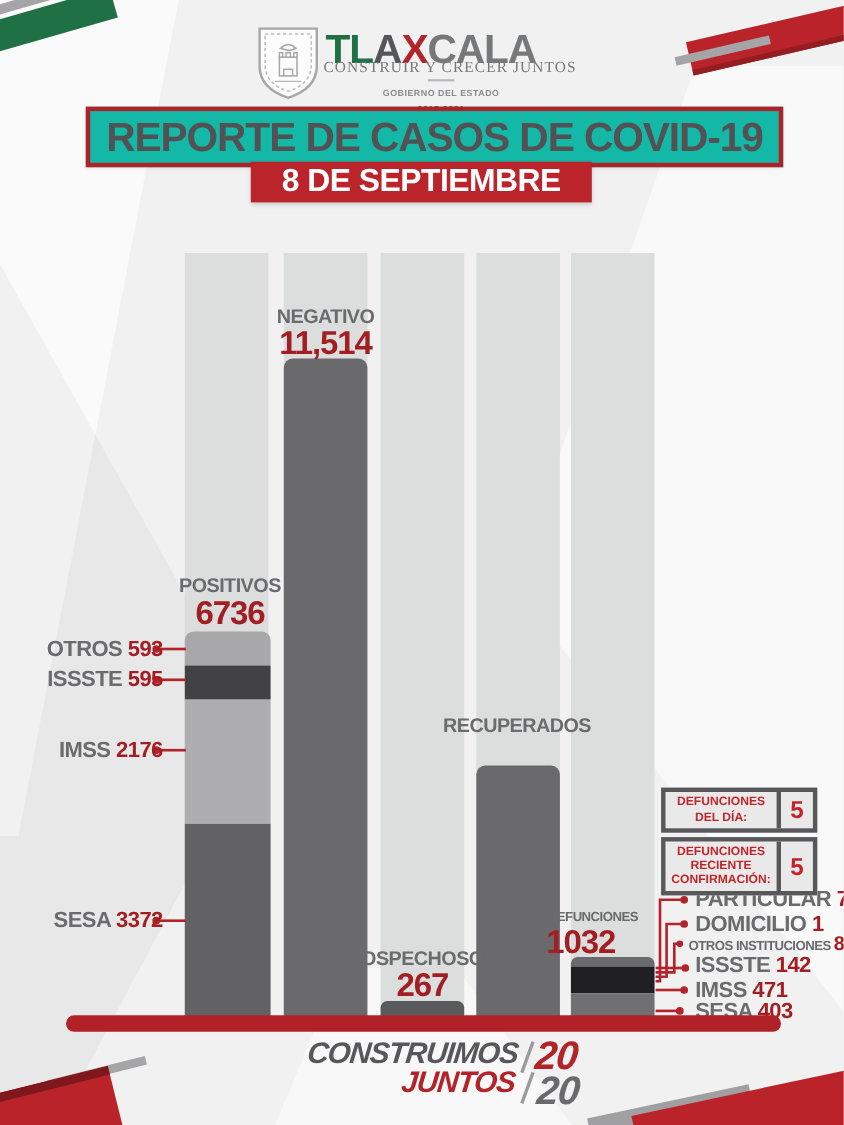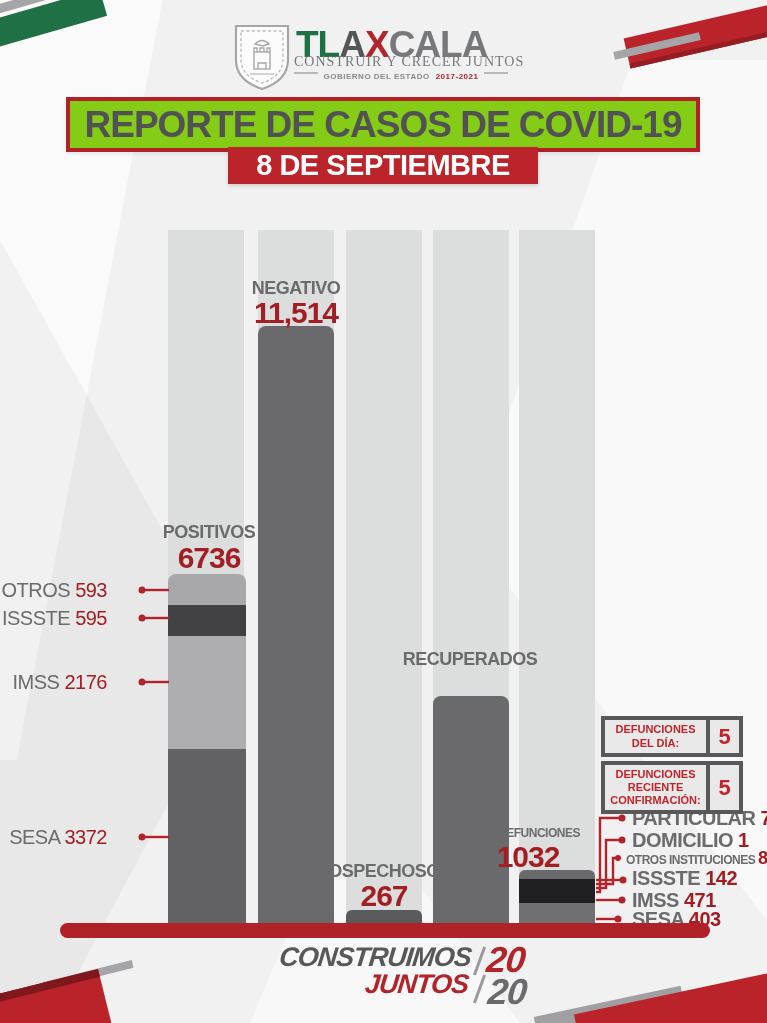--- a/index.html
+++ b/index.html
@@ -29,27 +29,27 @@
   .br-gray{right:82px;bottom:-6px;width:150px;height:28px;background:#a0a0a2;transform:rotate(-12deg);}
   .br-red{right:-30px;bottom:-20px;width:220px;height:52px;background:#b92329;transform:rotate(-12deg);}
 
   
   .shield{position:absolute;left:230px;top:22px;width:64px;height:70px;}
   .wordmark{position:absolute;left:296px;top:24px;font-size:37px;font-weight:bold;letter-spacing:-1px;white-space:nowrap;}
   .wm-green{color:#1f7044;}.wm-dark{color:#555658;}.wm-red{color:#b2252b;}.wm-gray:{}
   .wm-gray{color:#77787a;}
   .tagline{position:absolute;left:294px;top:54px;width:214px;text-align:center;
            font-family:"Liberation Serif",serif;font-size:14px;color:#77787a;letter-spacing:1px;white-space:nowrap;}
-  .govline{position:absolute;left:294px;top:72px;width:214px;display:flex;align-items:flex-start;justify-content:center;gap:6px;
-           font-size:8px;font-weight:bold;color:#8a8a8c;letter-spacing:.5px;white-space:nowrap;}
+  .govline{position:absolute;left:294px;top:72px;width:214px;display:flex;align-items:center;justify-content:center;gap:6px;
+           font-size:8px;font-weight:bold;color:#8a8a8c;letter-spacing:.5px;white-space:nowrap;flex-direction:column;}
   .govline .dash{width:24px;height:2px;background:#b9b9bb;}
   .gov-period{color:#b2242a;}
 
   
-  .title-box{position:absolute;left:66px;top:97px;width:634px;height:55px;background:#84cc16;
+  .title-box{position:absolute;left:78px;top:97px;width:634px;height:55px;background:#14b8a6;
              border:4px solid #b12228;box-sizing:border-box;display:flex;align-items:center;justify-content:center;
              z-index:5;box-shadow:0 2px 4px rgba(0,0,0,.08);}
   .title-box span{font-size:37px;font-weight:bold;color:#525254;letter-spacing:-1px;white-space:nowrap;}
   .date-box{position:absolute;left:228px;top:147px;width:310px;height:37px;background:#ba242a;z-index:6;
             display:flex;align-items:center;justify-content:center;box-shadow:0 2px 4px rgba(0,0,0,.15);}
   .date-box span{color:#fff;font-size:29px;font-weight:bold;letter-spacing:-.5px;white-space:nowrap;}
 
   
   .col{position:absolute;top:230px;height:694px;width:76px;background:#dcdddd;}
   .c1{left:168px;}.c2{left:258px;}.c3{left:346px;}.c4{left:433px;}.c5{left:519px;}
@@ -74,21 +74,21 @@
   .cat-label{position:absolute;text-align:center;color:#6b6b6d;font-weight:bold;font-size:18px;
              letter-spacing:-.5px;line-height:19px;white-space:nowrap;}
   .cat-num{position:absolute;text-align:center;color:#a31e23;font-weight:bold;font-size:30px;
            letter-spacing:-1px;line-height:34px;white-space:nowrap;}
   .l-pos{left:139px;top:523px;width:140px;}   .n-pos{left:139px;top:541px;width:140px;}
   .l-neg{left:226px;top:279px;width:140px;}   .n-neg{left:226px;top:296px;width:140px;}
   .l-sos{left:314px;top:862px;width:140px;}   .n-sos{left:314px;top:879px;width:140px;}
   .l-rec{left:400px;top:650px;width:140px;}   .n-rec{left:400px;top:667px;width:140px;}
   .l-def{left:478px;top:824px;width:122px;font-size:12px;}  .n-def{left:467px;top:840px;width:122px;}
 
-  .left-row{position:absolute;right:660px;white-space:nowrap;font-weight:normal;font-size:20px;
+  .left-row{position:absolute;right:619px;white-space:nowrap;font-weight:bold;font-size:20px;
             letter-spacing:-.5px;line-height:24px;}
   .lr-otros{top:578px;}.lr-issste{top:606px;}.lr-imss{top:670px;}.lr-sesa{top:825px;}
   .row-name{color:#6b6b6d;}
   .row-val{color:#a31e23;}
 
   .right-row{position:absolute;left:632px;white-space:nowrap;font-weight:bold;font-size:20px;
              letter-spacing:-.5px;line-height:24px;}
   .rr-part{top:806px;}.rr-dom{top:828px;}
   .rr-otras{top:849px;left:626px;font-size:12px;line-height:18px;}
   .rr-otras .row-val{font-size:18px;}

